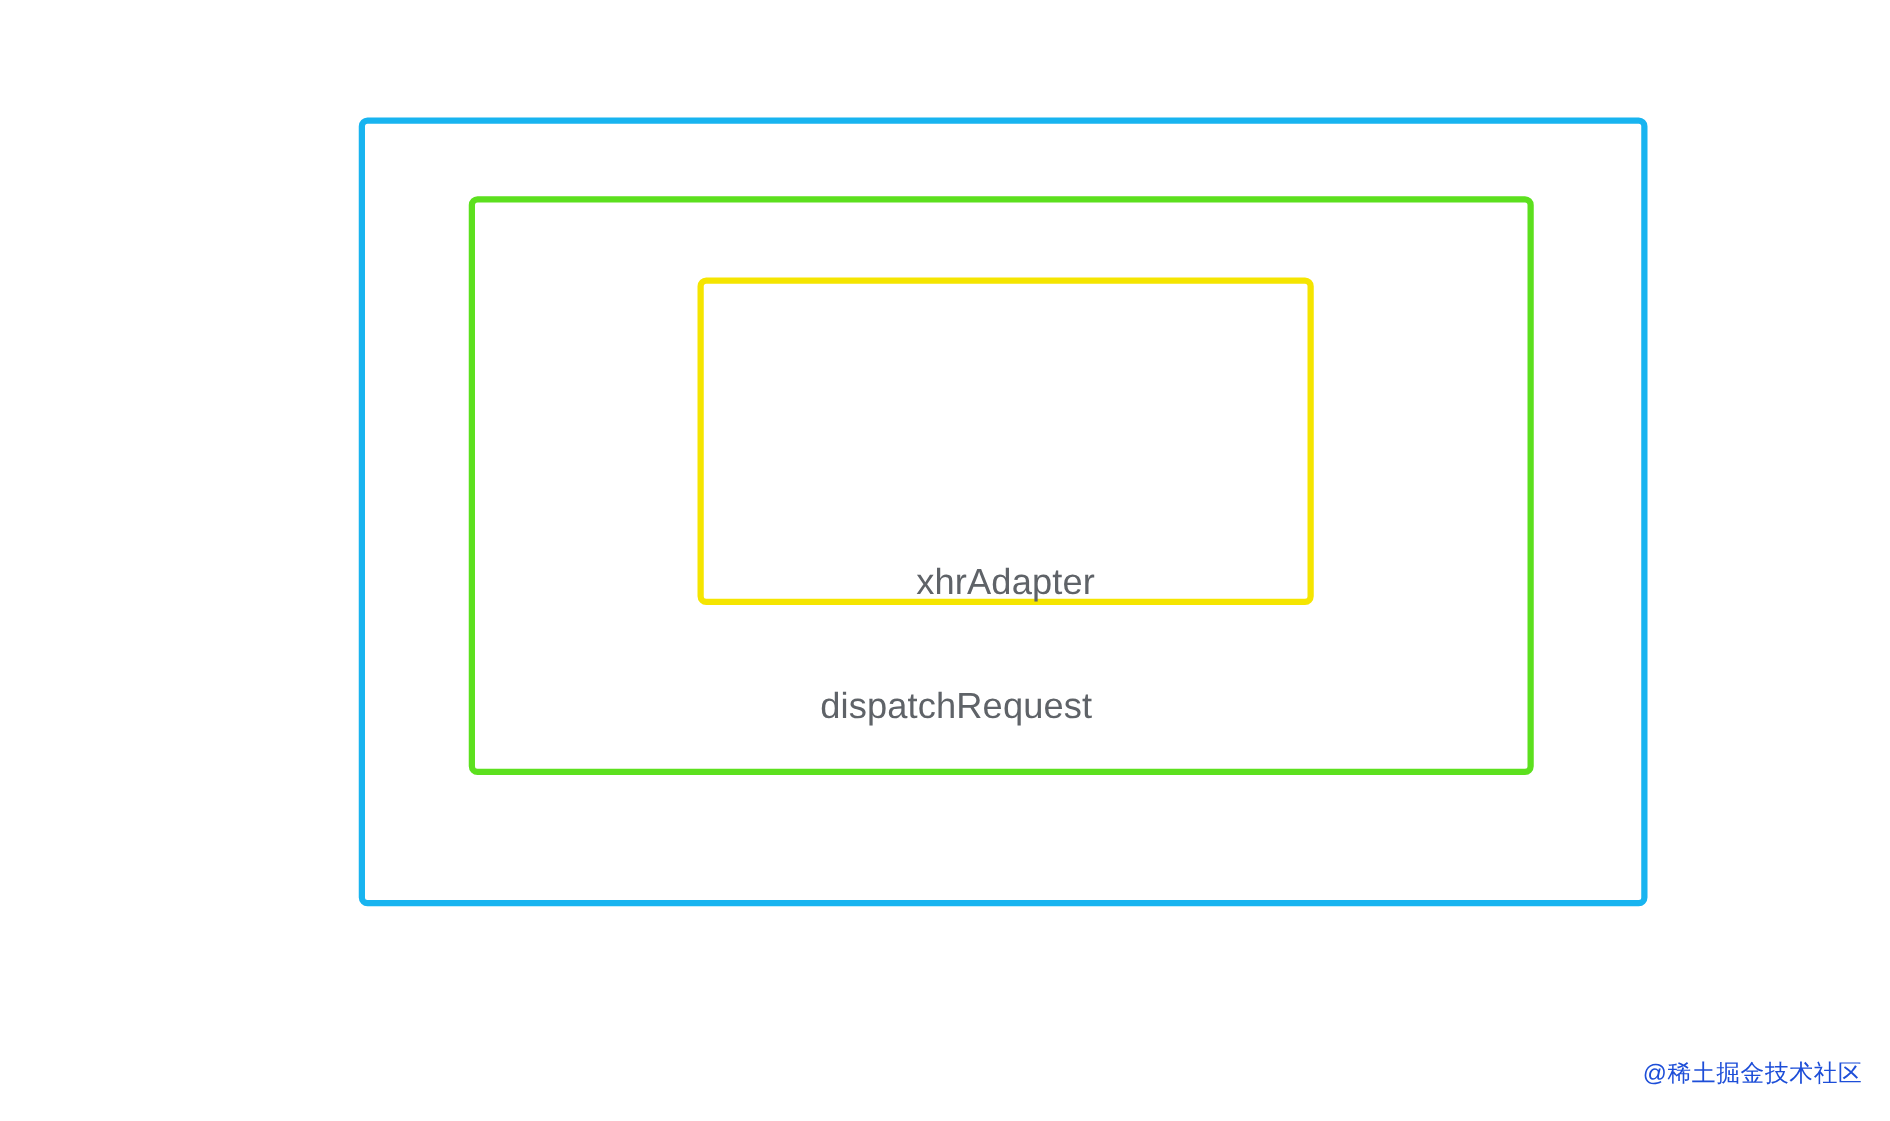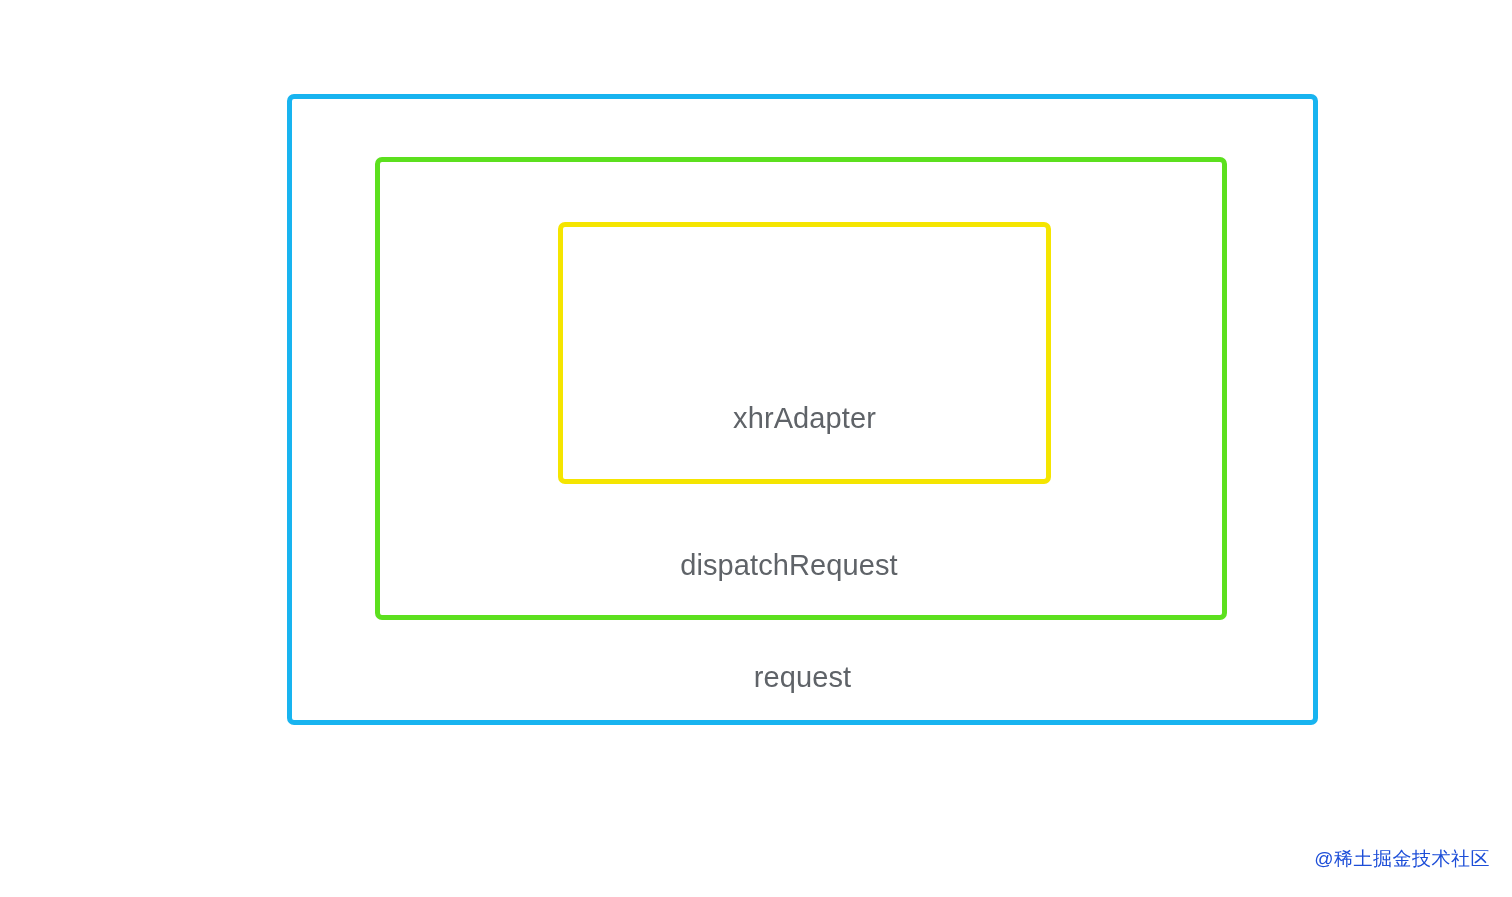--- a/index.html
+++ b/index.html
@@ -76,21 +76,21 @@
     user-select: none;
   }
 
   #label-xhr-adapter {
     left: 558px;
     top: 402px;
     width: 493px;
   }
 
   #label-dispatch-request {
-    left: 385px;
+    left: 361px;
     top: 549px;
     width: 808px;
   }
 
   #label-request {
     left: 287px;
     top: 661px;
     width: 1031px;
   }
 
@@ -110,21 +110,20 @@
 <body style="background: rgb(255, 255, 255);">
 
 <div id="diagram-canvas">
 
   <div class="box" id="box-request" style="border-color: rgb(24, 180, 240);"></div>
 
   <div class="box" id="box-dispatch-request" style="border-color: rgb(92, 224, 30);"></div>
 
   <div class="box" id="box-xhr-adapter" style="border-color: rgb(245, 229, 0);"></div>
 
-  <div class="box-label" id="label-xhr-adapter" style="color: rgb(95, 99, 104);">xhrAdapter</div>
+  <div class="box-label" id="label-xhr-adapter" style="color: rgb(95, 99, 104); margin-top: 48px;">xhrAdapter</div>
 
   <div class="box-label" id="label-dispatch-request" style="color: rgb(95, 99, 104);">dispatchRequest</div>
 
-  <div class="box-label" id="label-request" style="color: rgb(95, 99, 104);">request</div>
 
 </div>
 
 <div id="watermark" style="color: #1d4ed8;">@稀土掘金技术社区</div>
 
 </body></html>

